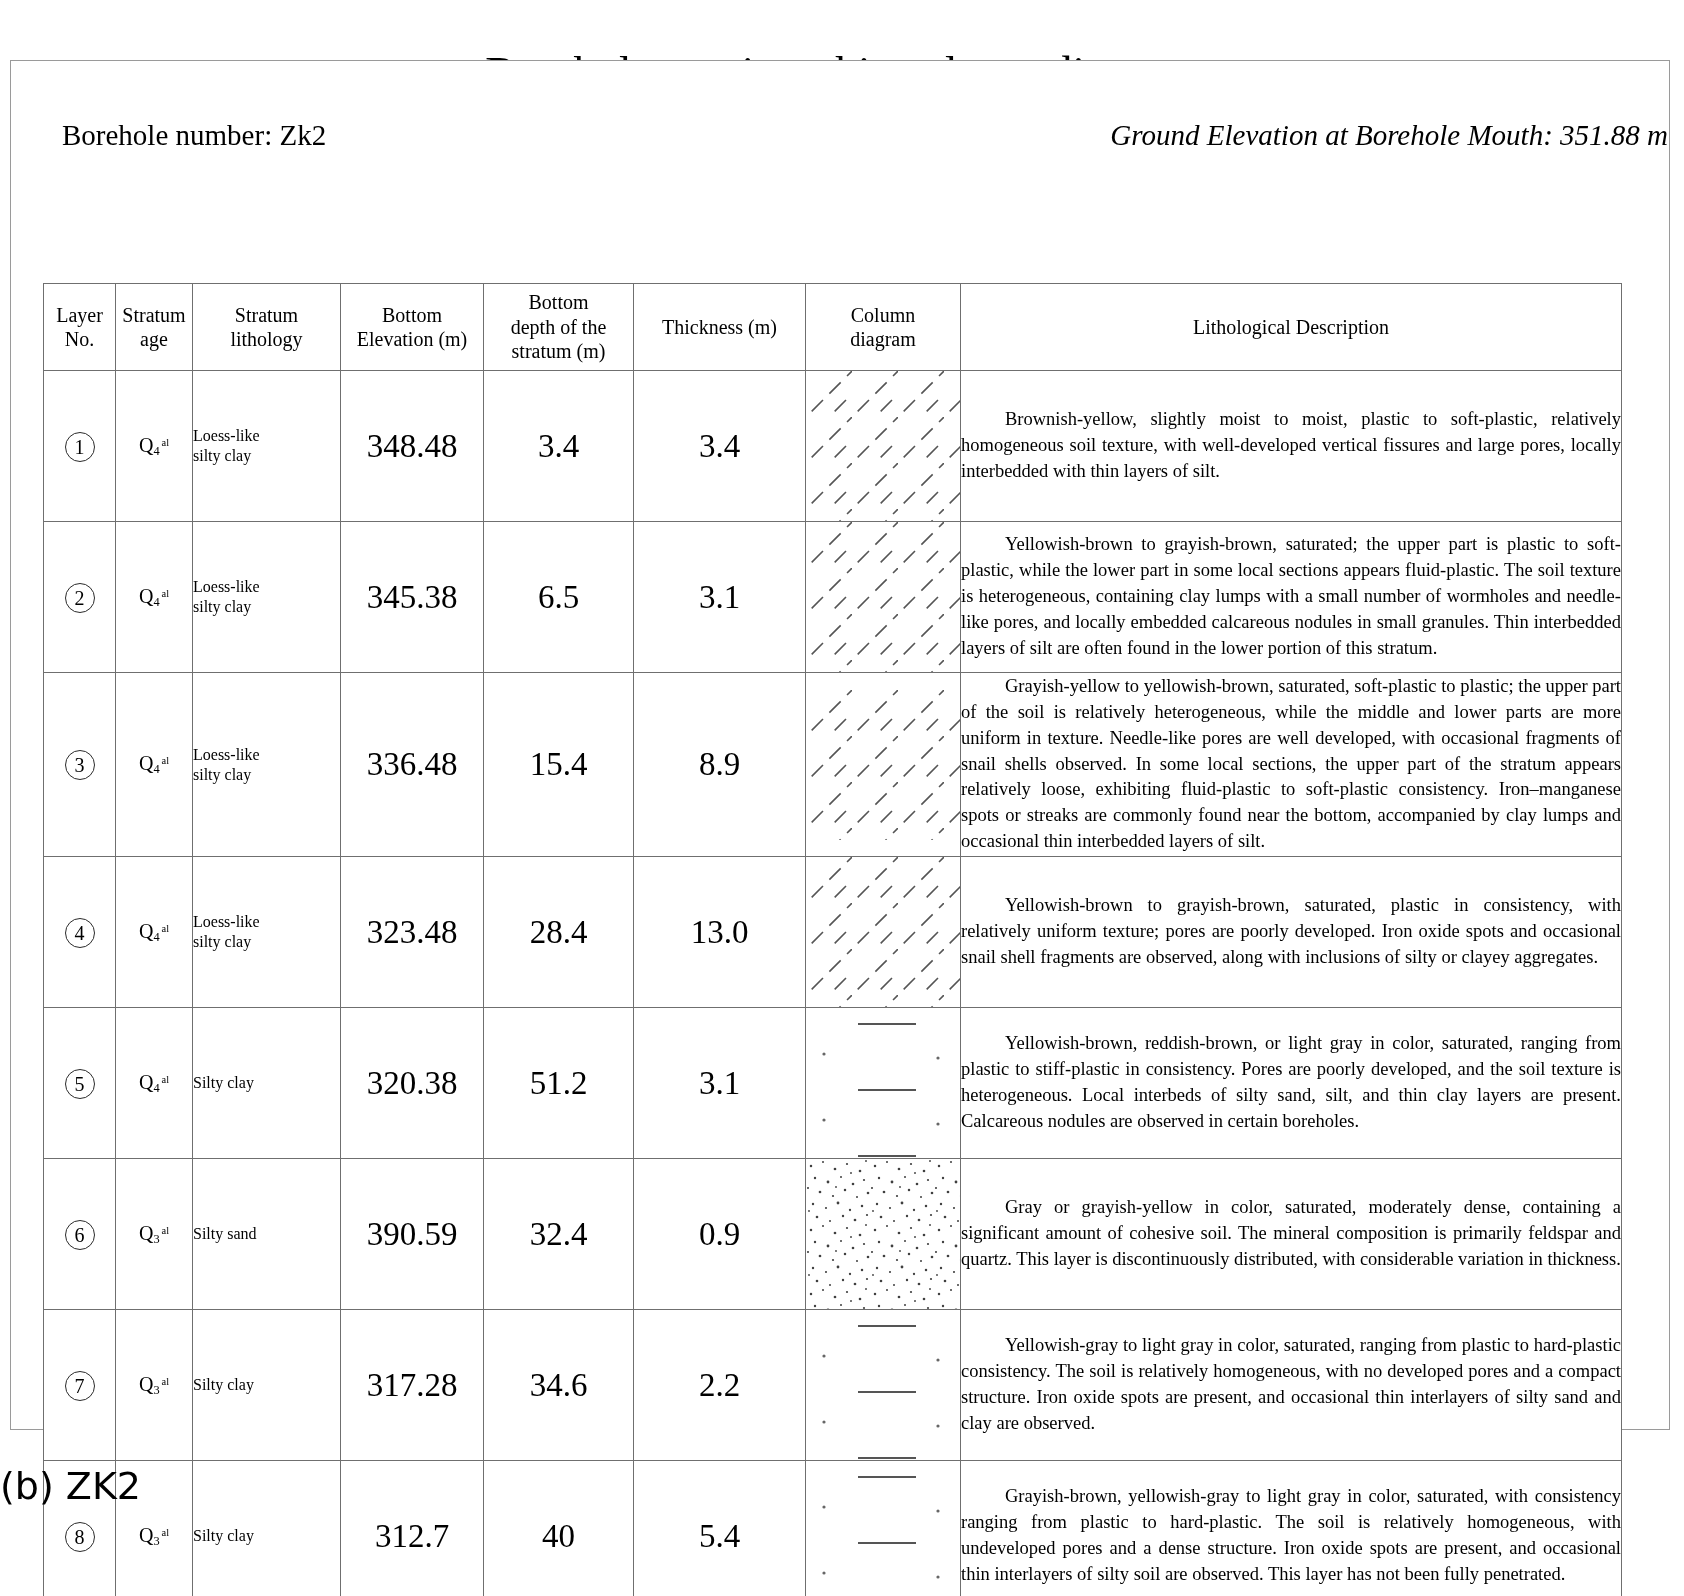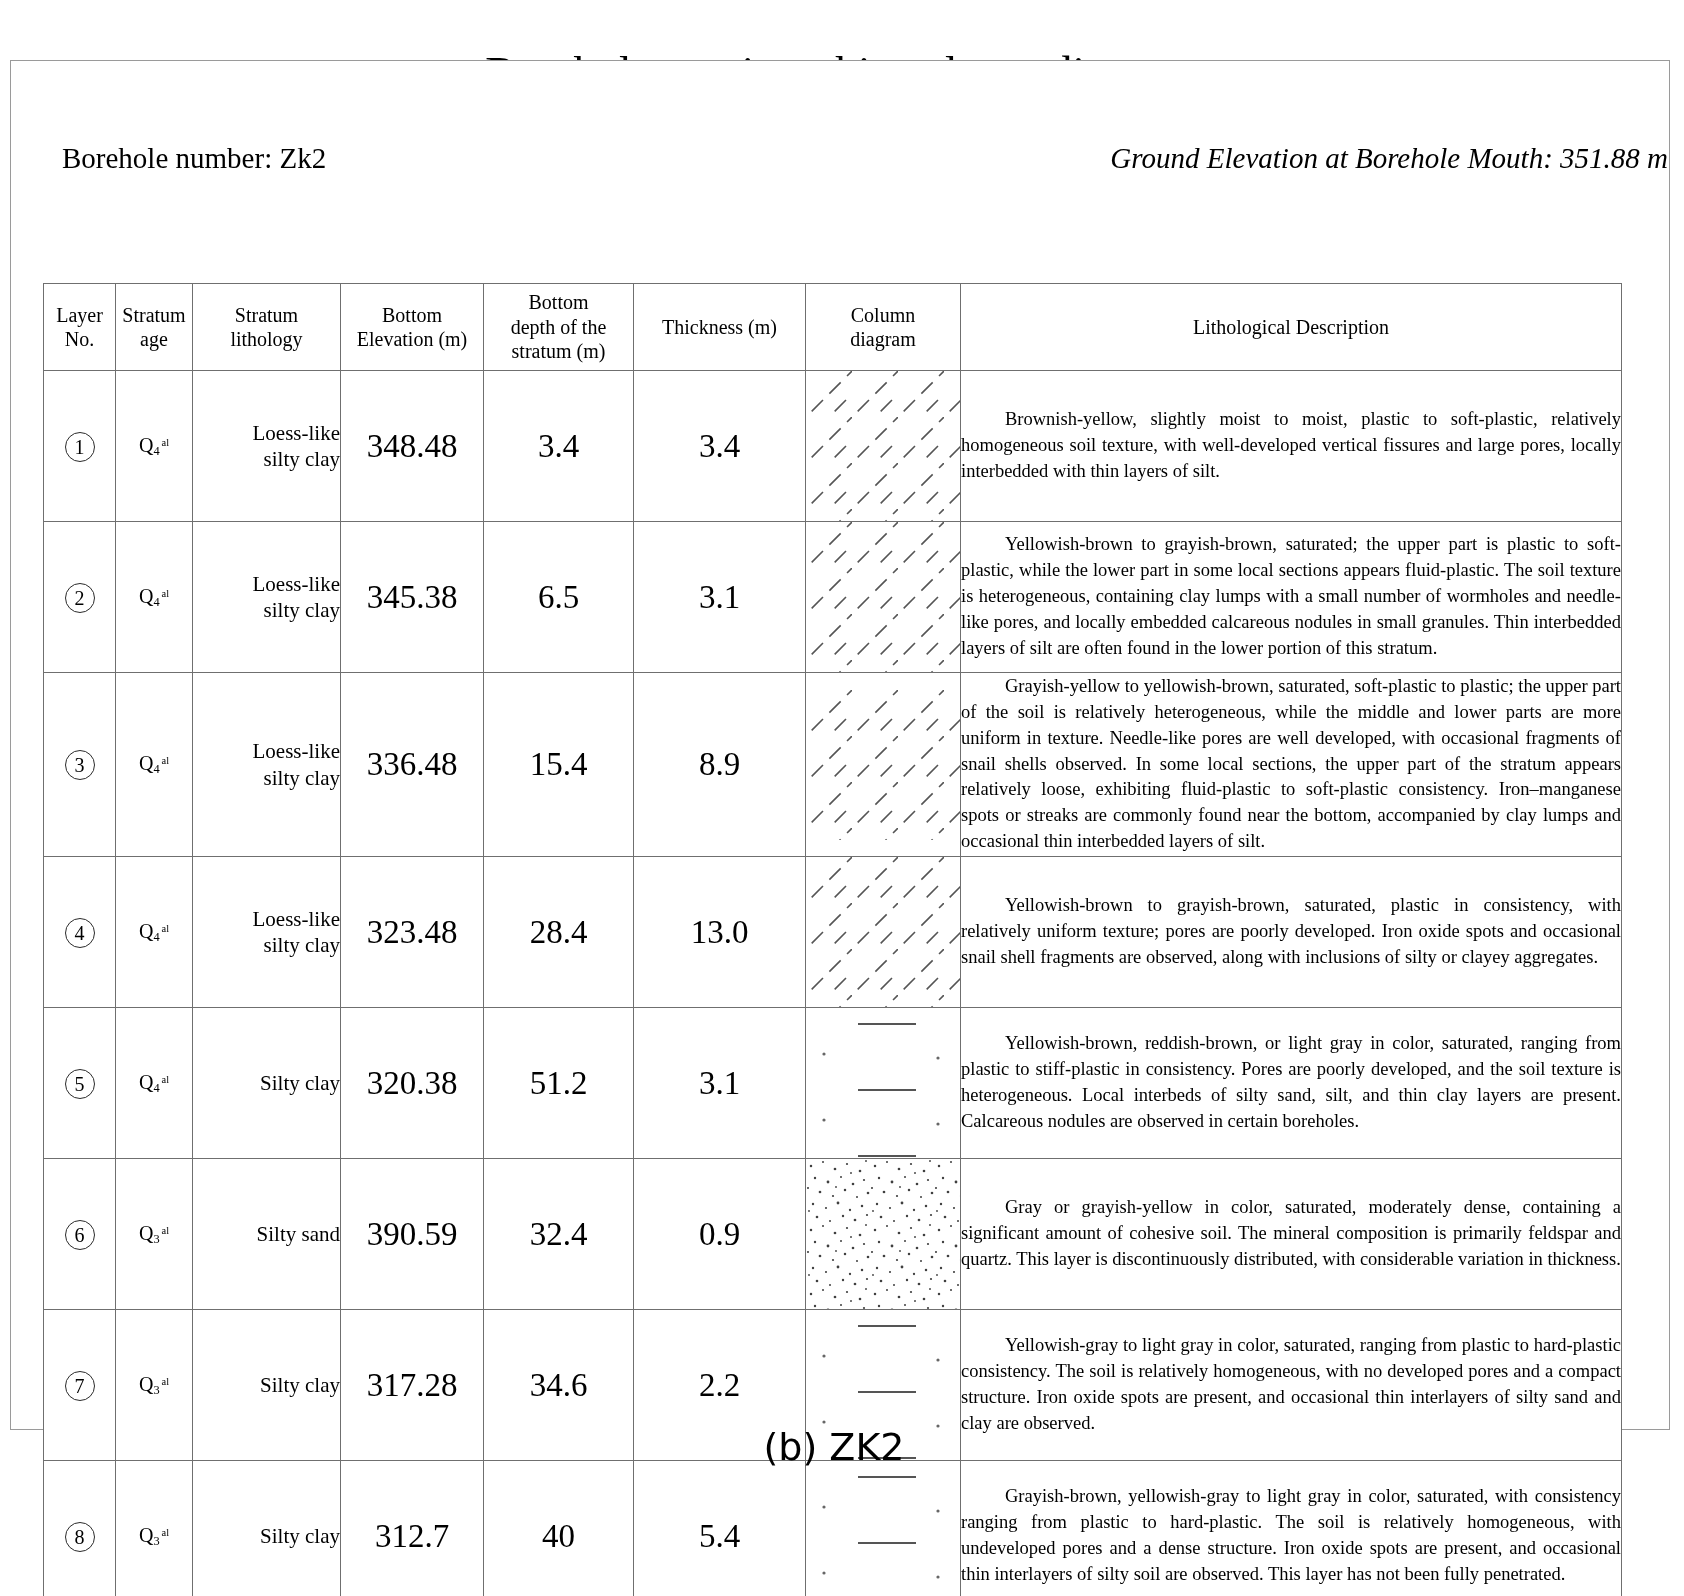--- a/index.html
+++ b/index.html
@@ -38,21 +38,21 @@
     text-align: center;
     font-size: 45px;
     letter-spacing: 0.2px;
     margin-top: 48px;
     font-weight: normal;
     line-height: 1.1;
   }
 
   .meta-row {
     position: relative;
-    margin-top: 44px;
+    margin-top: 21px;
     height: 42px;
     padding: 0 46px 0 62px;
   }
   .meta-left {
     position: absolute;
     left: 62px;
     top: 0;
     font-size: 29px;
     white-space: nowrap;
   }
@@ -97,21 +97,21 @@
   .c-age     { width: 77px; }
   .c-lith    { width: 148px; }
   .c-elev    { width: 143px; }
   .c-depth   { width: 150px; }
   .c-thick   { width: 172px; }
   .c-col     { width: 155px; }
   .c-desc    { width: 661px; }
 
   td.layer-no  { text-align: center; font-size: 26px; }
   td.age       { text-align: center; font-size: 20px; white-space: nowrap; }
-  td.lith      { text-align: right; font-size: 21px; line-height: 1.25; }
+  td.lith      { text-align: left; font-size: 16px; line-height: 1.25; }
   td.num       { text-align: center; font-size: 33px; border-radius: 19px; }
   td.desc      { font-size: 18.5px; line-height: 1.40; padding: 10px 16px 10px 14px;
                  text-align: justify; text-justify: inter-word; text-indent: 44px; }
 
   td.colcell   { padding: 0; position: relative; overflow: hidden; }
   .pattern     { width: 100%; height: 100%; display: block; }
 
   .circled {
     display: inline-block;
     width: 30px;
@@ -122,23 +122,22 @@
     font-size: 20px;
     text-align: center;
     box-sizing: border-box;
   }
   .age sub { font-size: 0.62em; vertical-align: -0.22em; }
   .age sup { font-size: 0.52em; vertical-align: 0.55em; margin-left: 2px; }
 
   .caption {
     position: absolute;
     left: 0;
-    top: 1377px;
+    top: 1416px;
     width: 1668px;
-    text-align: center;
     font-size: 38px;
     font-family: "DejaVu Sans", "Liberation Sans", sans-serif;
   }
 </style>
 </head>
 <body>
 
 <div class="page">
 
   <div class="figure-frame"></div>

